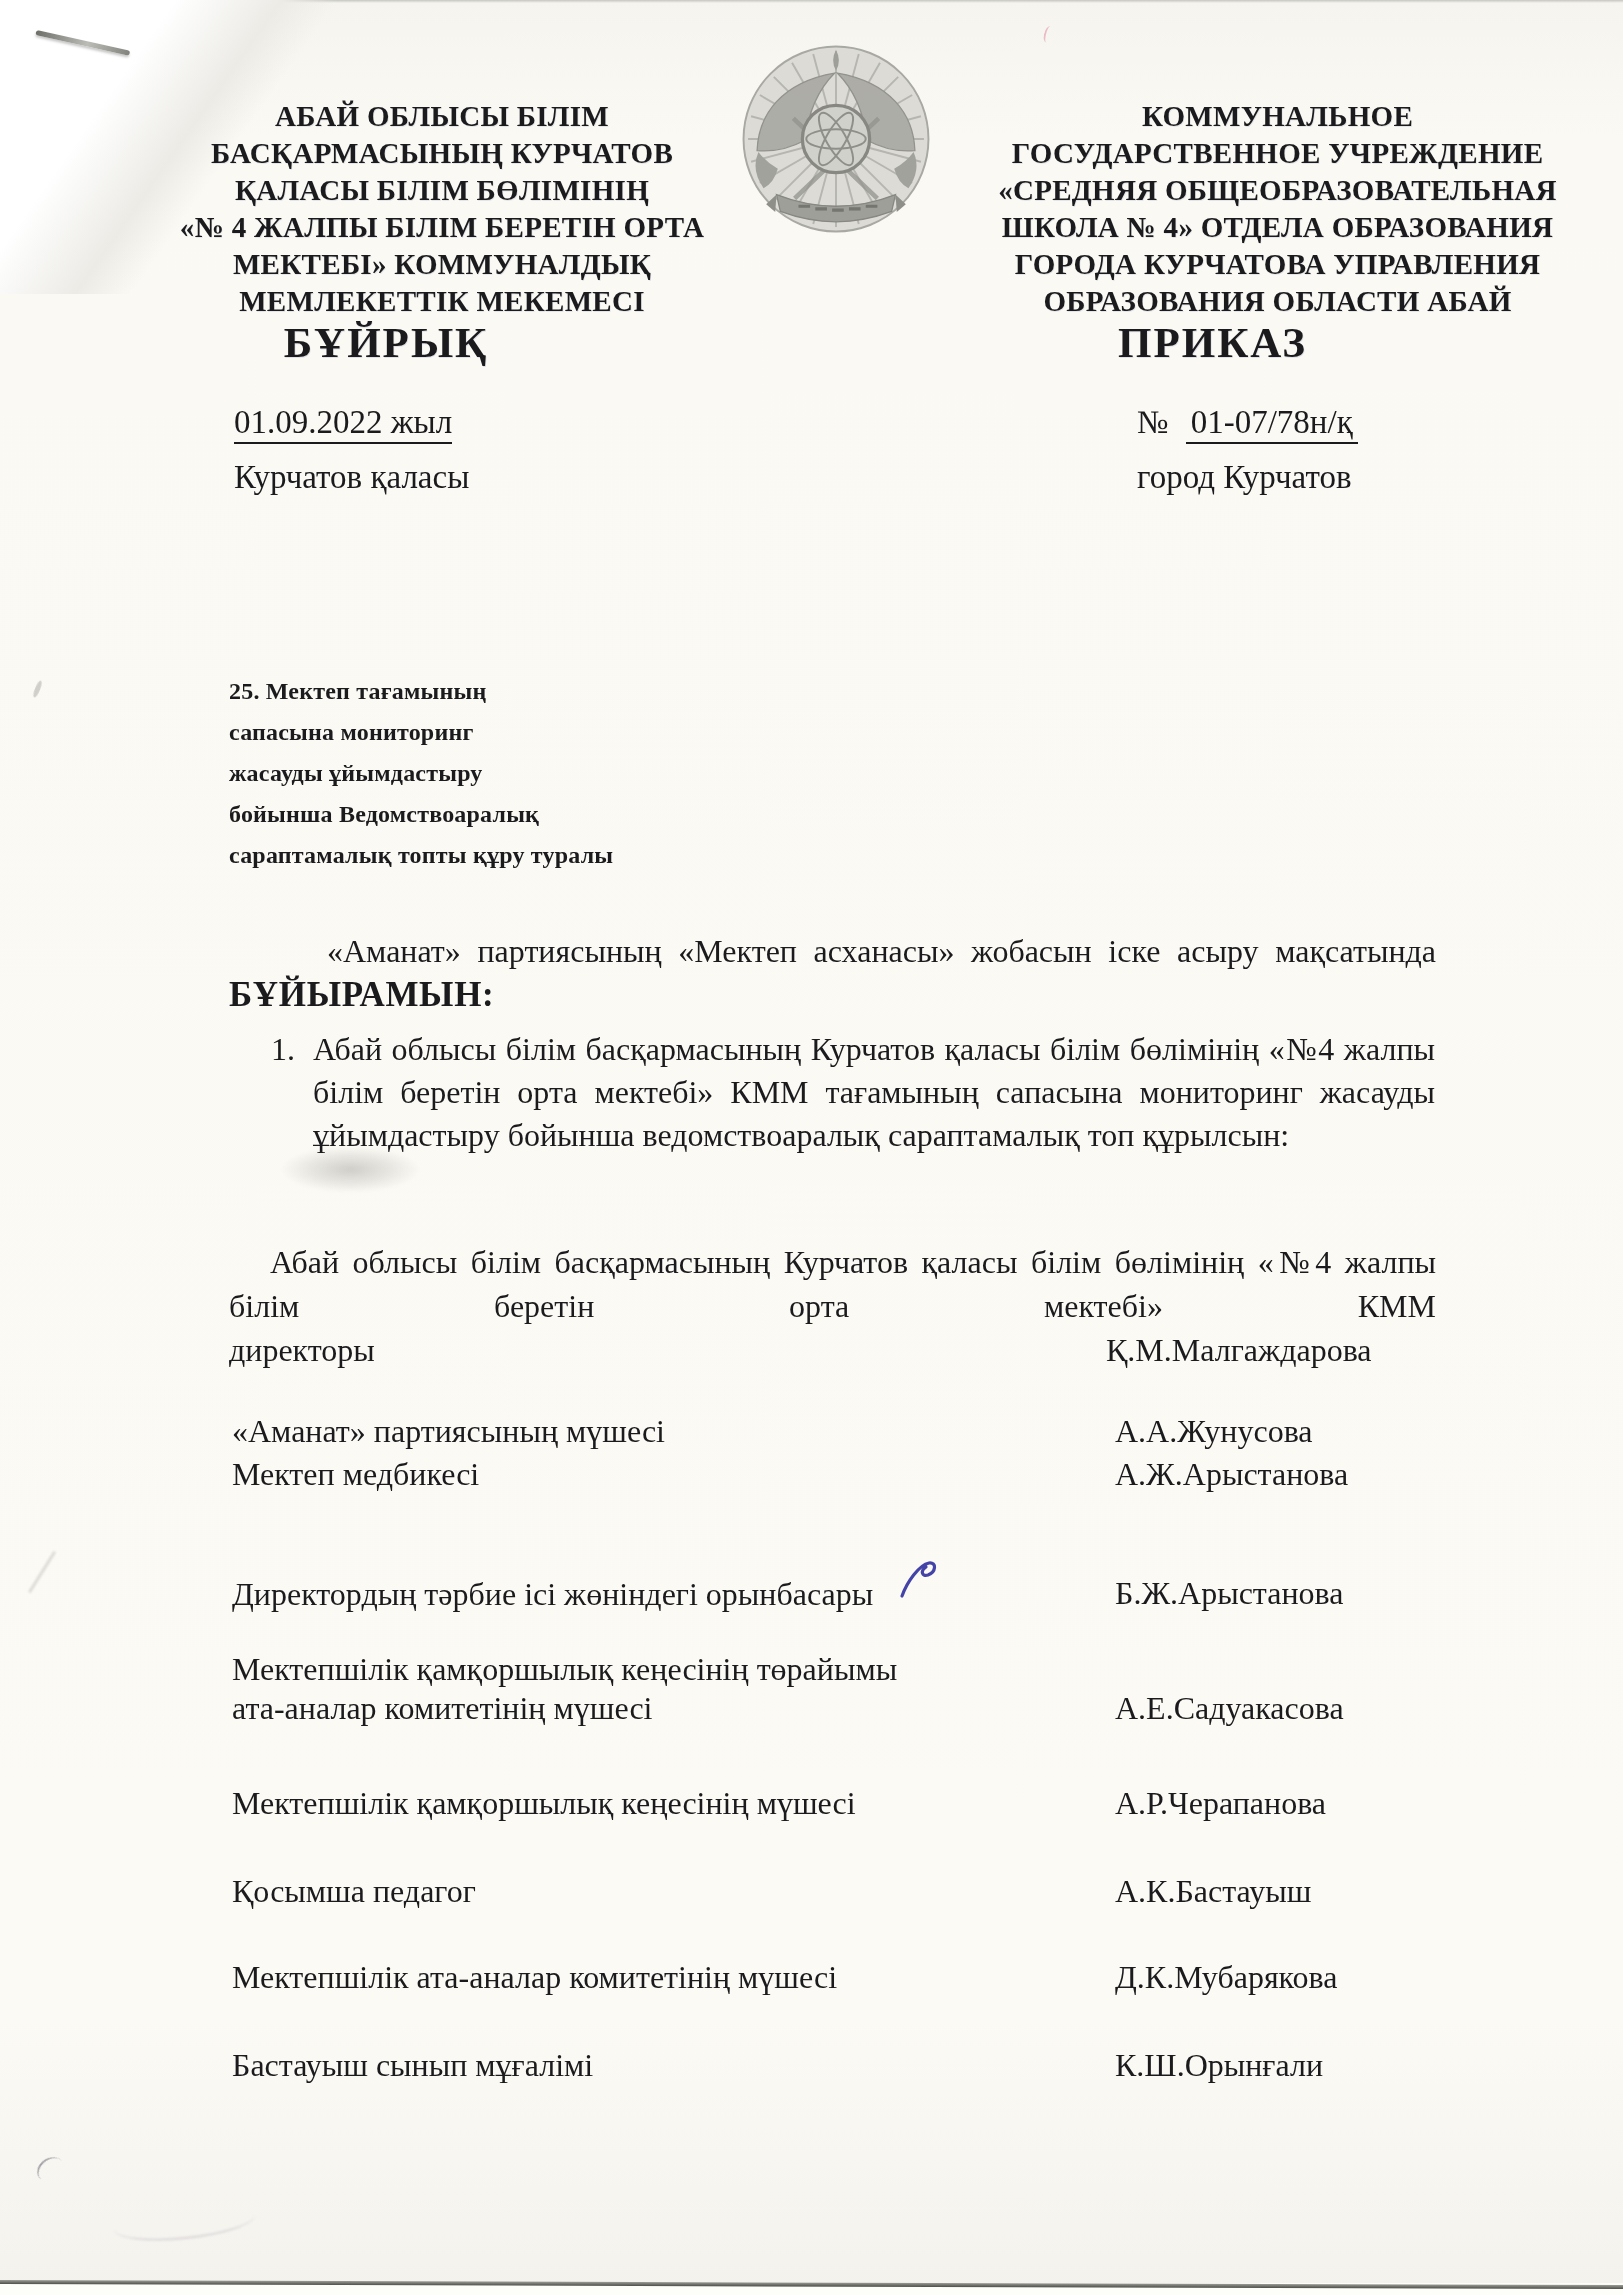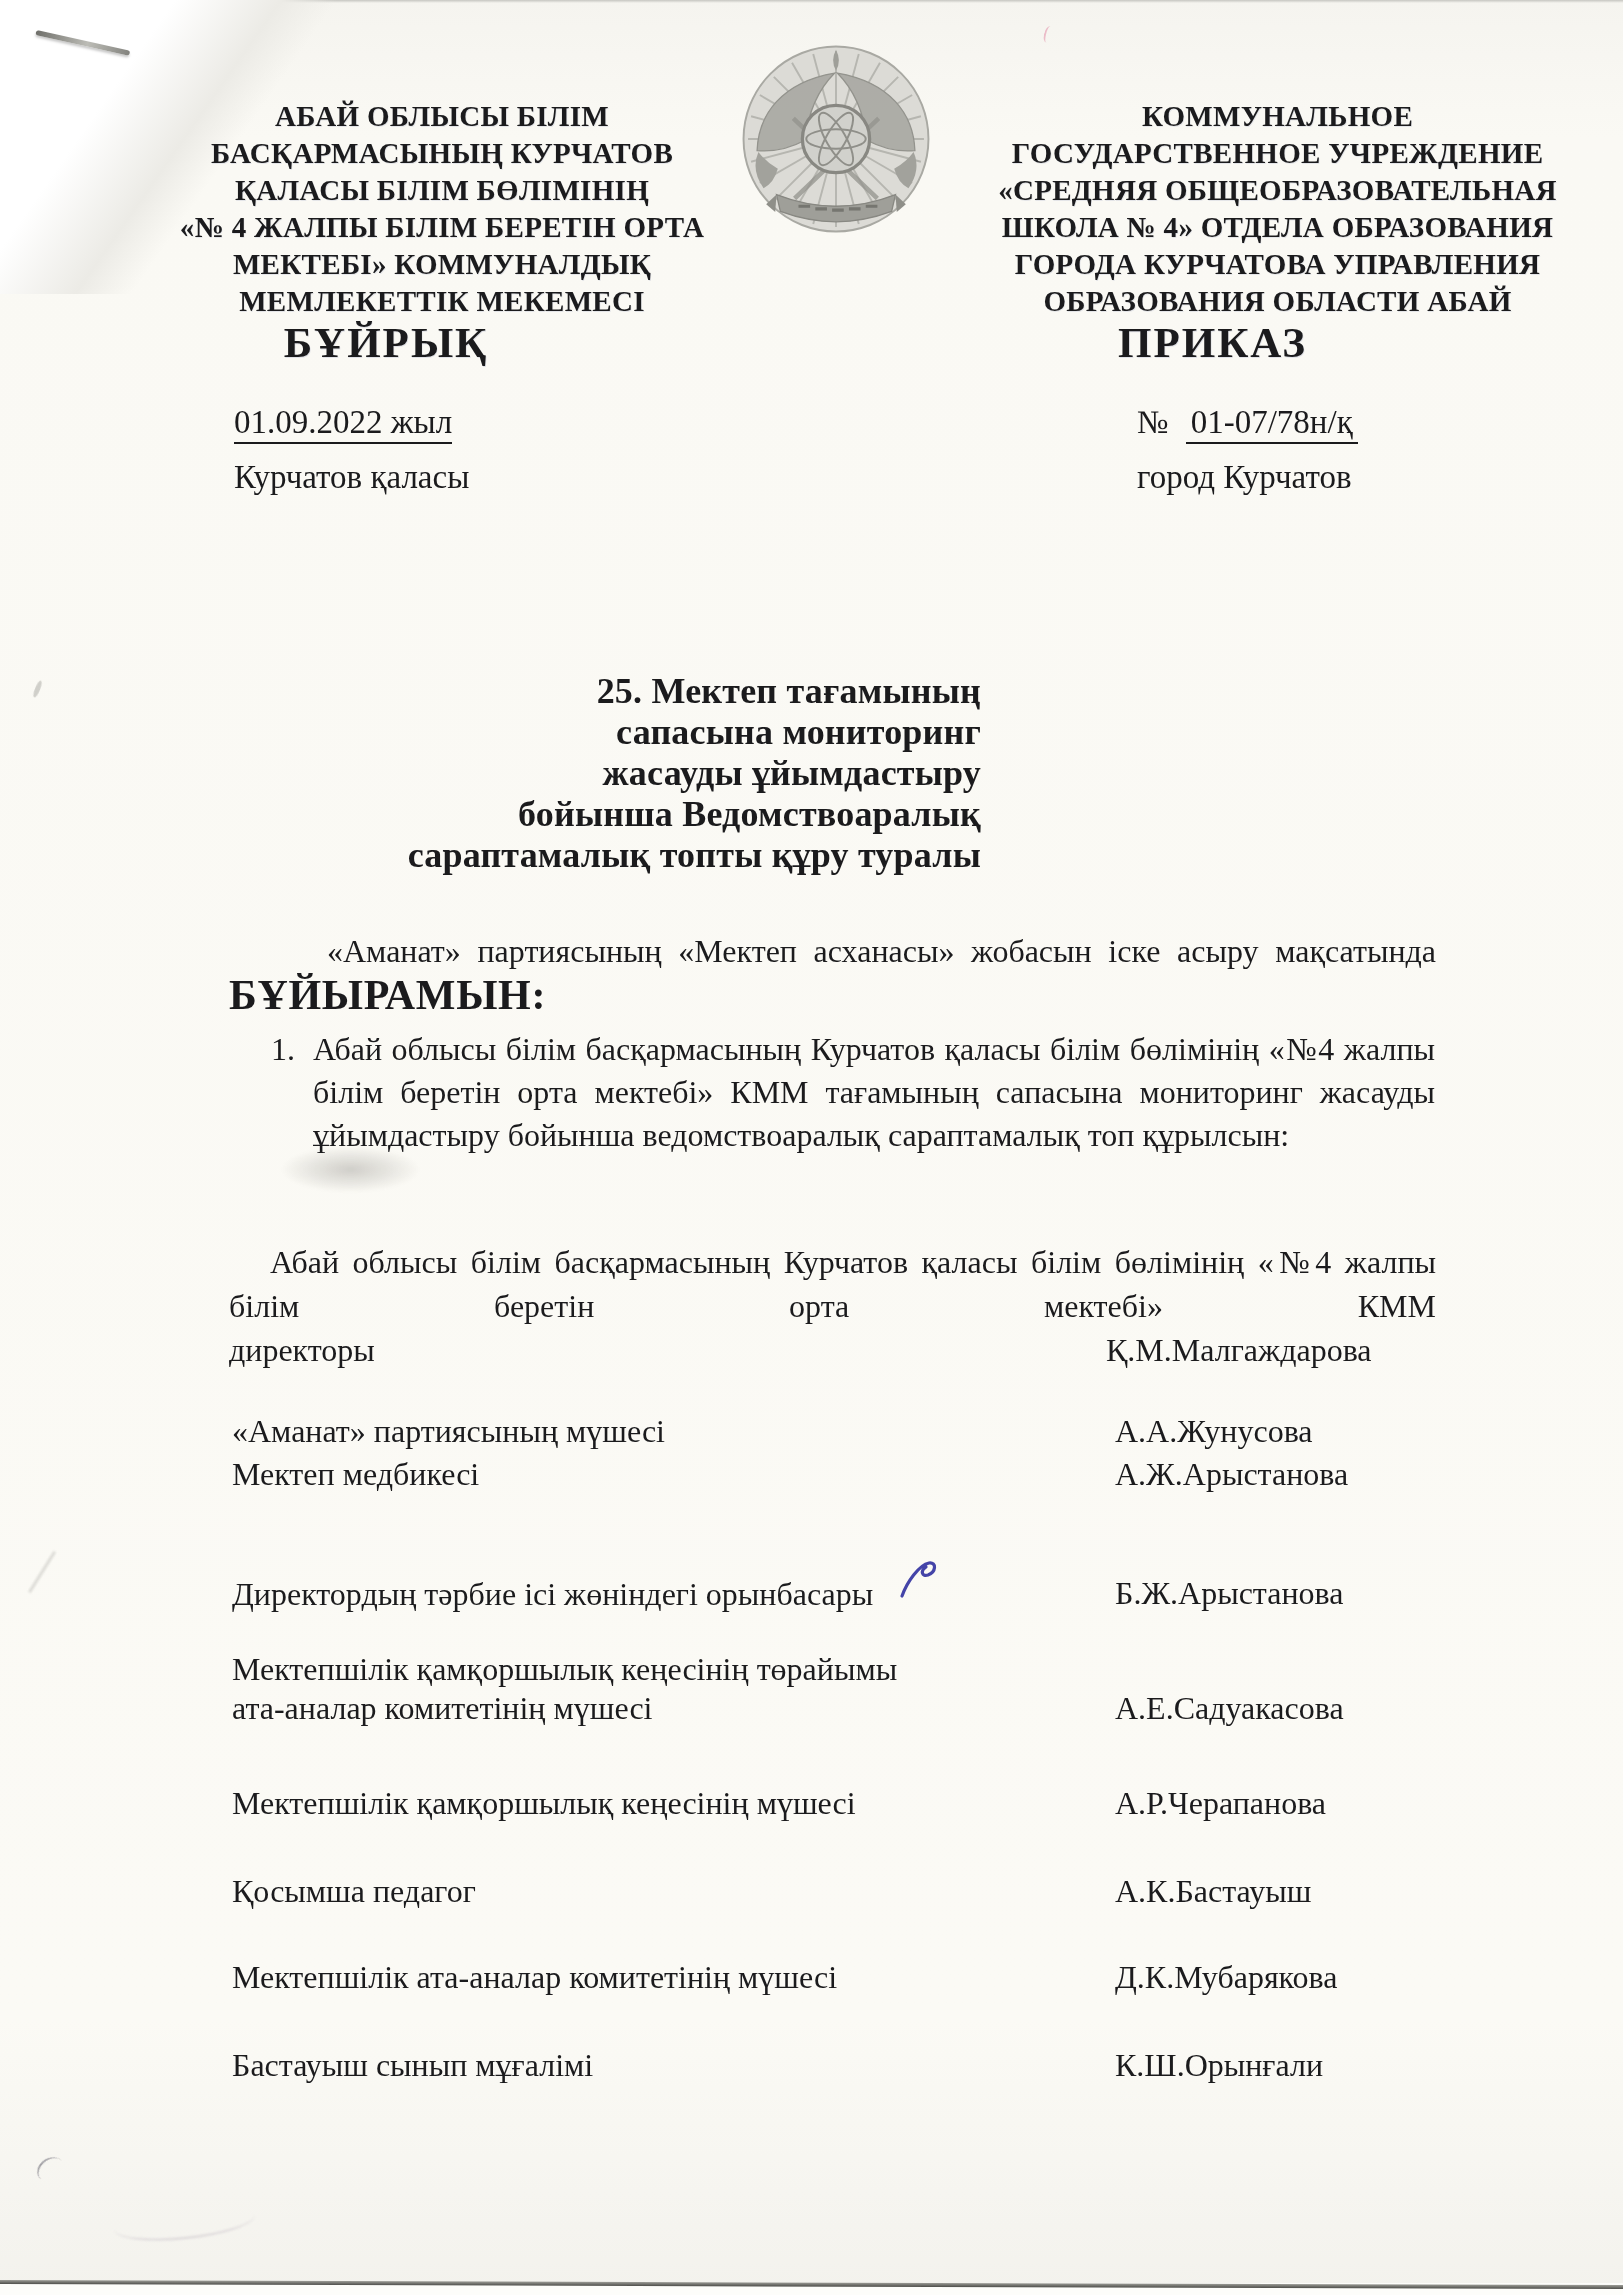--- a/index.html
+++ b/index.html
@@ -25,26 +25,26 @@
   #titleKK{left:216px;top:318px;width:340px;}
   #titleRU{left:1045px;top:318px;width:335px;}
   .meta{font-size:33px;line-height:39px;}
   #dateKK{left:234px;top:403px;}
   #dateKK .u{border-bottom:2.6px solid #1b1b1d;padding-bottom:2px;}
   #placeKK{left:234px;top:458px;}
   #numLine{left:1137px;top:403px;}
   #numLine .num-value{border-bottom:2.6px solid #1b1b1d;padding:0 5.2px 2px 5.2px;margin-left:17px;}
   #placeRU{left:1137px;top:458px;}
   
-  #subject{left:229px;top:671px;width:752px;font-weight:700;font-size:36px;
-    line-height:41px;white-space:pre-line;letter-spacing:0.2px;text-align:right;}
+  #subject{left:229px;top:671px;width:752px;font-weight:700;font-size:24px;
+    line-height:41px;white-space:pre-line;letter-spacing:0.2px;}
   
   #intro{left:229px;top:929px;width:1207px;font-size:32px;line-height:44px;
     text-align:justify;text-indent:98px;margin:0;}
-  #intro b{font-size:42px;letter-spacing:0.7px;}
+  #intro b{font-size:35px;letter-spacing:0.7px;}
   #item1{left:271px;top:1028px;width:1164px;display:flex;}
   #item1 .itemnum{flex:none;width:42px;font-size:32px;line-height:43px;}
   #item1 .itemtext{flex:1;font-size:32px;line-height:43px;text-align:justify;margin:0;}
   #director{left:229px;top:1240px;width:1207px;font-size:32px;line-height:44px;}
   #director .dir-par{margin:0;text-align:justify;text-align-last:justify;text-indent:41px;}
   #director .dir-line{display:flex;align-items:flex-end;}
   #director .dir-role{flex:1;}
   .name-col{width:330px;flex:none;}
   
   #members{left:232px;top:1412px;width:1213px;}

